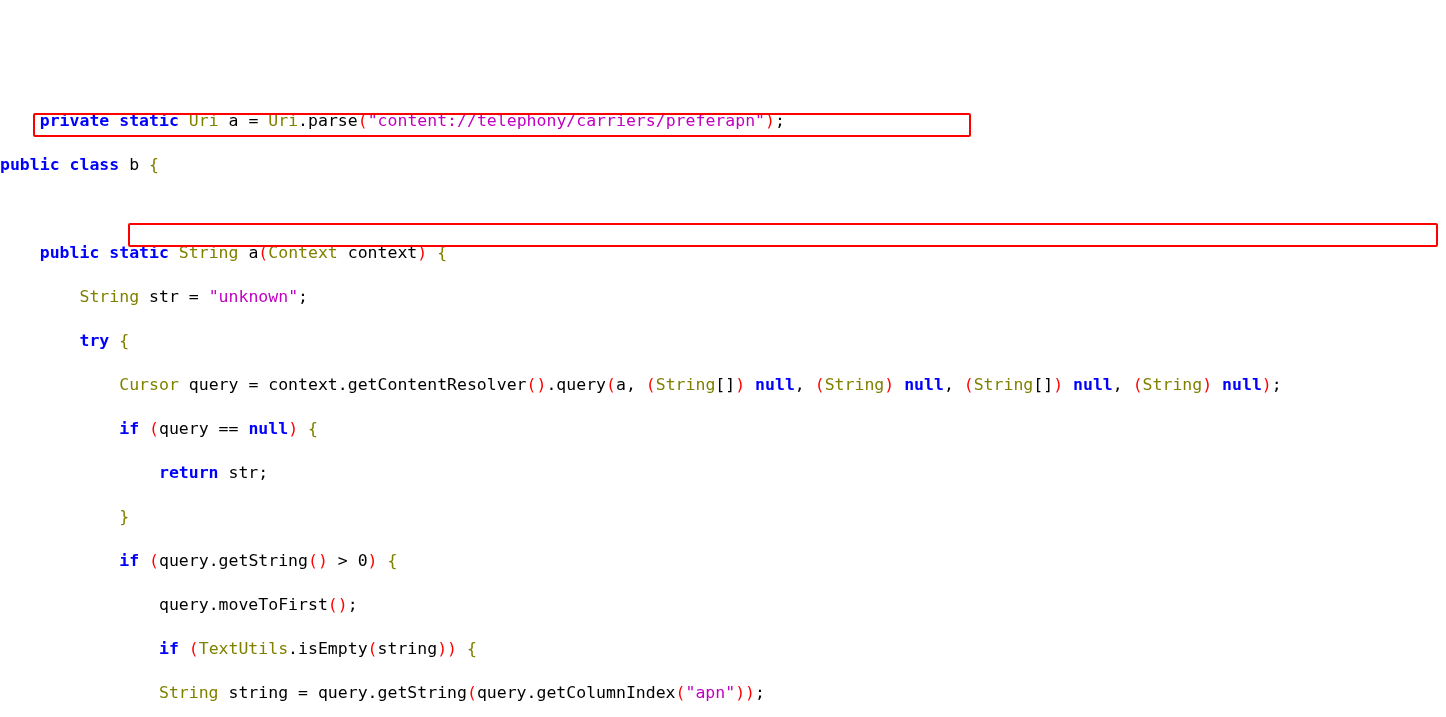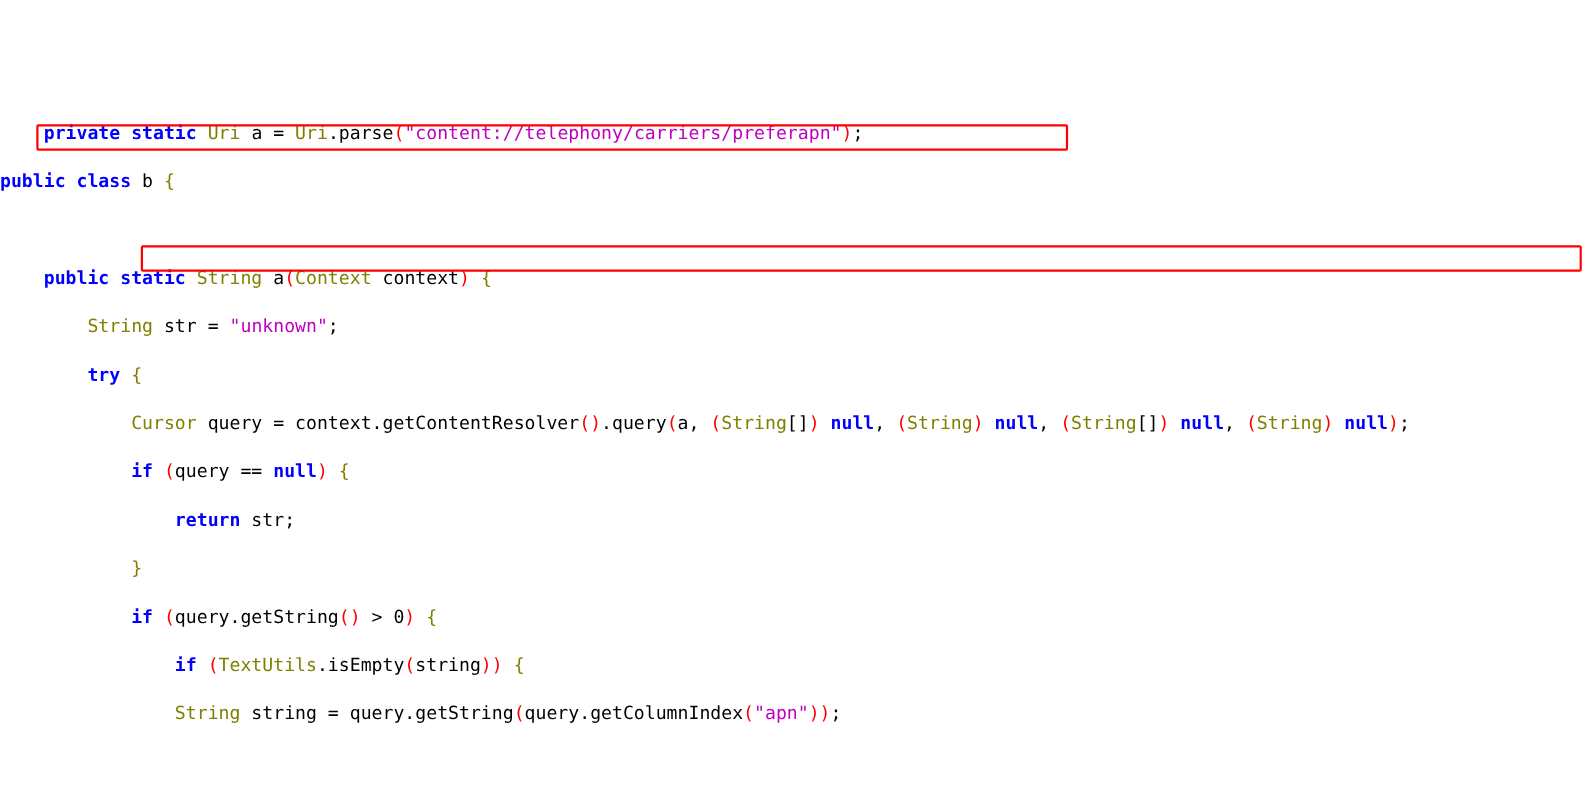--- a/index.html
+++ b/index.html
@@ -40,20 +40,21 @@
 <span class="tokline"><span class="kw">public</span> <span class="kw">class</span> <span>b</span> <span class="brace">{</span></span>
 <span class="tokline"> </span>
 <span class="tokline">    <span class="kw">public</span> <span class="kw">static</span> <span class="type">String</span> <span>a</span><span class="paren">(</span><span class="type">Context</span> <span>context</span><span class="paren">)</span> <span class="brace">{</span></span>
 <span class="tokline">        <span class="type">String</span> <span>str</span> <span>=</span> <span class="str">"unknown"</span><span>;</span></span>
 <span class="tokline">        <span class="kw">try</span> <span class="brace">{</span></span>
 <span class="tokline">            <span class="type">Cursor</span> <span>query</span> <span>=</span> <span>context</span><span>.</span><span>getContentResolver</span><span class="paren">(</span><span class="paren">)</span><span>.</span><span>query</span><span class="paren">(</span><span>a</span><span>,</span><span> </span><span class="paren">(</span><span class="type">String</span><span>[]</span><span class="paren">)</span><span> </span><span class="kw">null</span><span>,</span><span> </span><span class="paren">(</span><span class="type">String</span><span class="paren">)</span><span> </span><span class="kw">null</span><span>,</span><span> </span><span class="paren">(</span><span class="type">String</span><span>[]</span><span class="paren">)</span><span> </span><span class="kw">null</span><span>,</span><span> </span><span class="paren">(</span><span class="type">String</span><span class="paren">)</span><span> </span><span class="kw">null</span><span class="paren">)</span><span>;</span></span>
 <span class="tokline">            <span class="kw">if</span> <span class="paren">(</span><span>query</span> <span>==</span> <span class="kw">null</span><span class="paren">)</span> <span class="brace">{</span></span>
 <span class="tokline">                <span class="kw">return</span> <span>str</span><span>;</span></span>
 <span class="tokline">            <span class="brace">}</span></span>
 <span class="tokline">            <span class="kw">if</span> <span class="paren">(</span><span>query</span><span>.</span><span>getString</span><span class="paren">(</span><span class="paren">)</span> <span>&gt;</span> <span>0</span><span class="paren">)</span> <span class="brace">{</span></span>
+<span class="tokline">                <span>query</span><span>.</span><span>moveToFirst</span><span class="paren">(</span><span class="paren">)</span><span>;</span></span>
 <span class="tokline">                <span class="kw">if</span> <span class="paren">(</span><span class="type">TextUtils</span><span>.</span><span>isEmpty</span><span class="paren">(</span><span>string</span><span class="paren">)</span><span class="paren">)</span> <span class="brace">{</span></span>
 <span class="tokline">                <span class="type">String</span> <span>string</span> <span>=</span> <span>query</span><span>.</span><span>getString</span><span class="paren">(</span><span>query</span><span>.</span><span>getColumnIndex</span><span class="paren">(</span><span class="str">"apn"</span><span class="paren">)</span><span class="paren">)</span><span>;</span></span>
 
 
 
 
 
 
 
 

